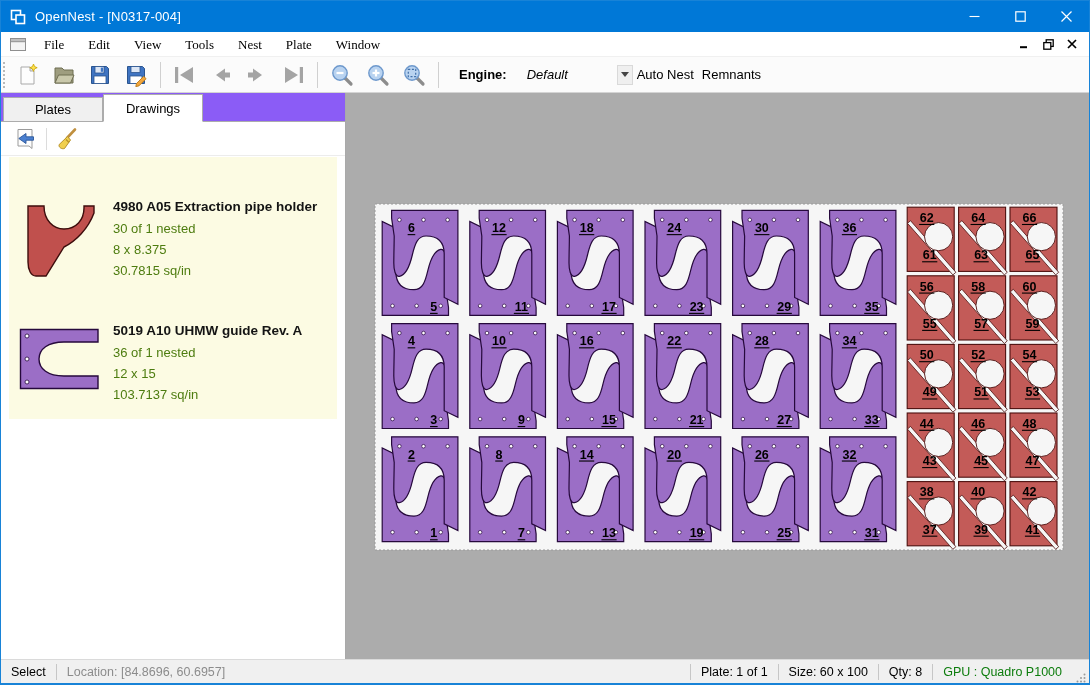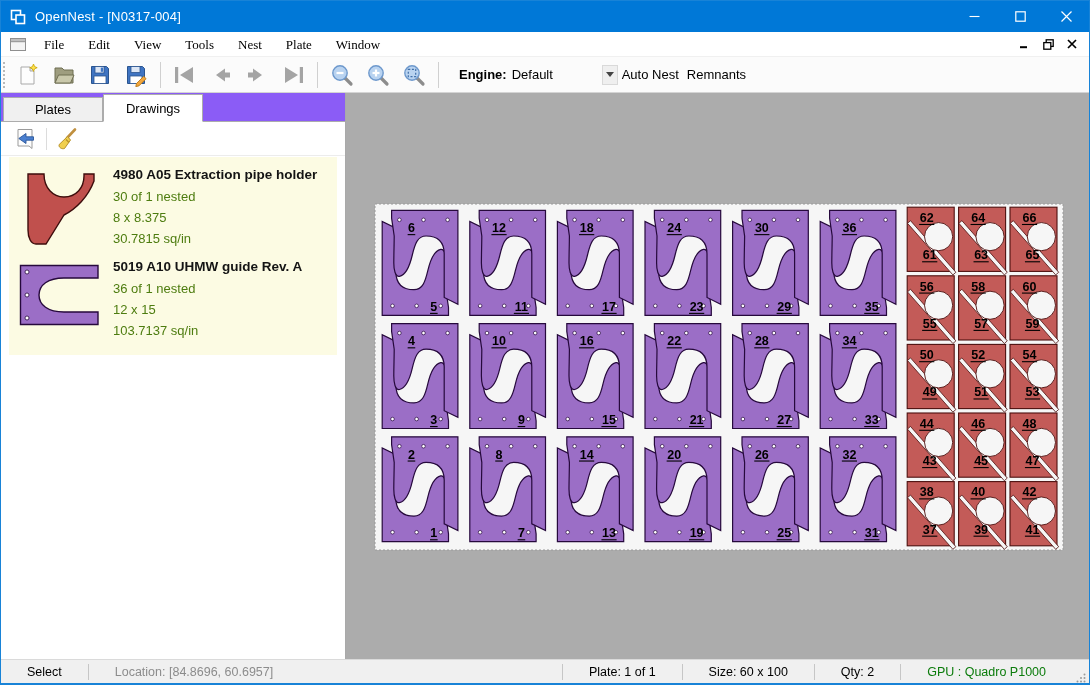--- a/index.html
+++ b/index.html
@@ -20,51 +20,51 @@
   .menu-item { padding:0 12px; line-height:25px; font-size:13px; }
   .menubar .spacer { flex:1; }
   .mdi-btn { width:22px; height:22px; display:flex; align-items:center; justify-content:center; margin-right:2px; }
 
   
   .toolbar { height:36px; background:#fbfbfb; border-bottom:1px solid #d4d4d4; display:flex; align-items:center; flex:0 0 auto; }
   .tb-grip { width:7px; height:26px; margin-left:2px; border-left:2px dotted #b9b9b9; }
   .tb-btn { width:32px; height:30px; display:flex; align-items:center; justify-content:center; margin:0 2px; border-radius:2px; }
   .tb-sep { width:1px; height:26px; background:#d0d0d0; margin:0 6px; }
   .engine-label { font-weight:bold; margin-left:14px; }
-  .engine-value { margin-left:5px; width:88px; }
+  .engine-value { margin-left:20px; width:88px;font-style:italic; }
   .dd-btn { width:16px; height:20px; background:#efefef; border:1px solid #d9d9d9; display:flex; align-items:center; justify-content:center; margin-left:2px; }
   .dd-caret { width:0; height:0; border-left:4px solid transparent; border-right:4px solid transparent; border-top:5px solid #444; }
   .tb-text-btn { padding:3px 4px; }
 
   
   .main { flex:1; display:flex; min-height:0; }
   .sidepanel { width:345px; background:#fff; border-right:1px solid #a9a9a9; display:flex; flex-direction:column; }
   .tabstrip { height:28px; background:#8b5cf6; display:flex; align-items:flex-end; }
   .tab { width:100px; text-align:center; font-size:13px; }
   .tab.inactive { background:#f0f0f0; border:1px solid #acacac; border-bottom:none; height:24px; line-height:24px; margin-left:2px; }
   .tab.active { background:#fff; border:1px solid #acacac; border-bottom:1px solid #fff; height:28px; line-height:27px; position:relative; z-index:2; margin-bottom:-1px; }
   .panel-body { flex:1; border-top:1px solid #acacac; display:flex; flex-direction:column; }
   .panel-toolbar { height:34px; display:flex; align-items:center; padding-left:10px; border-bottom:1px solid #ececec; }
   .pt-btn { width:30px; height:28px; display:flex; align-items:center; justify-content:center; }
   .pt-sep { width:1px; height:22px; background:#dcdcdc; margin:0 5px; }
   .drawing-list { margin:1px 8px 0 8px; }
   .list-block { background:#fcfbe3; padding:6px 0 8px 0; }
-  .drawing-item { display:flex; padding:4px 0 6px 0; }
+  .drawing-item { display:flex; padding:4px 0 6px 0;margin-top:32px; }
   .thumb-box { width:104px; display:flex; align-items:flex-start; justify-content:center; flex:0 0 auto; padding-top:4px; }
   .item-text { flex:1; }
   .item-title { font-size:13.5px; font-weight:bold; color:#141414; margin-bottom:4px; }
   .item-line { font-size:13px; color:#4d7c0f; line-height:21px; }
 
   
   .canvas { flex:1; background:#acacac; position:relative; overflow:hidden; }
   #plate-svg { position:absolute; left:0; top:0; }
 
   
   .statusbar { height:24px; background:#f0f0f0; border-top:1px solid #dadada; display:flex; align-items:center; font-size:12.5px; flex:0 0 auto; }
-  .sb-cell { padding:0 26px; white-space:nowrap;text-align:center; }
+  .sb-cell { padding:0 10px; white-space:nowrap;text-align:center; }
   .sb-sep { width:1px; height:16px; background:#c6c6c6; }
   .sb-mode { font-weight:bold; font-weight:normal; }
   .sb-location { color:#8c8c8c; }
   .sb-spacer { flex:1; }
   .sb-grip { margin:0 3px 0 4px; align-self:flex-end; }
 </style>
 </head>
 <body>
 
 <div class="window">
@@ -749,21 +749,21 @@
   <div class="statusbar">
     <span class="sb-cell sb-mode">Select</span>
     <span class="sb-sep"></span>
     <span class="sb-cell sb-location">Location: [84.8696, 60.6957]</span>
     <span class="sb-spacer"></span>
     <span class="sb-sep"></span>
     <span class="sb-cell">Plate: 1 of 1</span>
     <span class="sb-sep"></span>
     <span class="sb-cell">Size: 60 x 100</span>
     <span class="sb-sep"></span>
-    <span class="sb-cell">Qty: 2</span>
+    <span class="sb-cell">Qty: 8</span>
     <span class="sb-sep"></span>
     <span class="sb-cell" style="color: rgb(12, 124, 12);">GPU : Quadro P1000</span>
     <svg class="sb-grip" width="10" height="10" viewBox="0 0 10 10">
       <circle cx="8.5" cy="1.5" r="1" fill="#9a9a9a"></circle>
         <circle cx="8.5" cy="5" r="1" fill="#9a9a9a"></circle>
         <circle cx="8.5" cy="8.5" r="1" fill="#9a9a9a"></circle>
       <circle cx="5" cy="5" r="1" fill="#9a9a9a"></circle>
         <circle cx="5" cy="8.5" r="1" fill="#9a9a9a"></circle>
         <circle cx="1.5" cy="8.5" r="1" fill="#9a9a9a"></circle>
     </svg>

